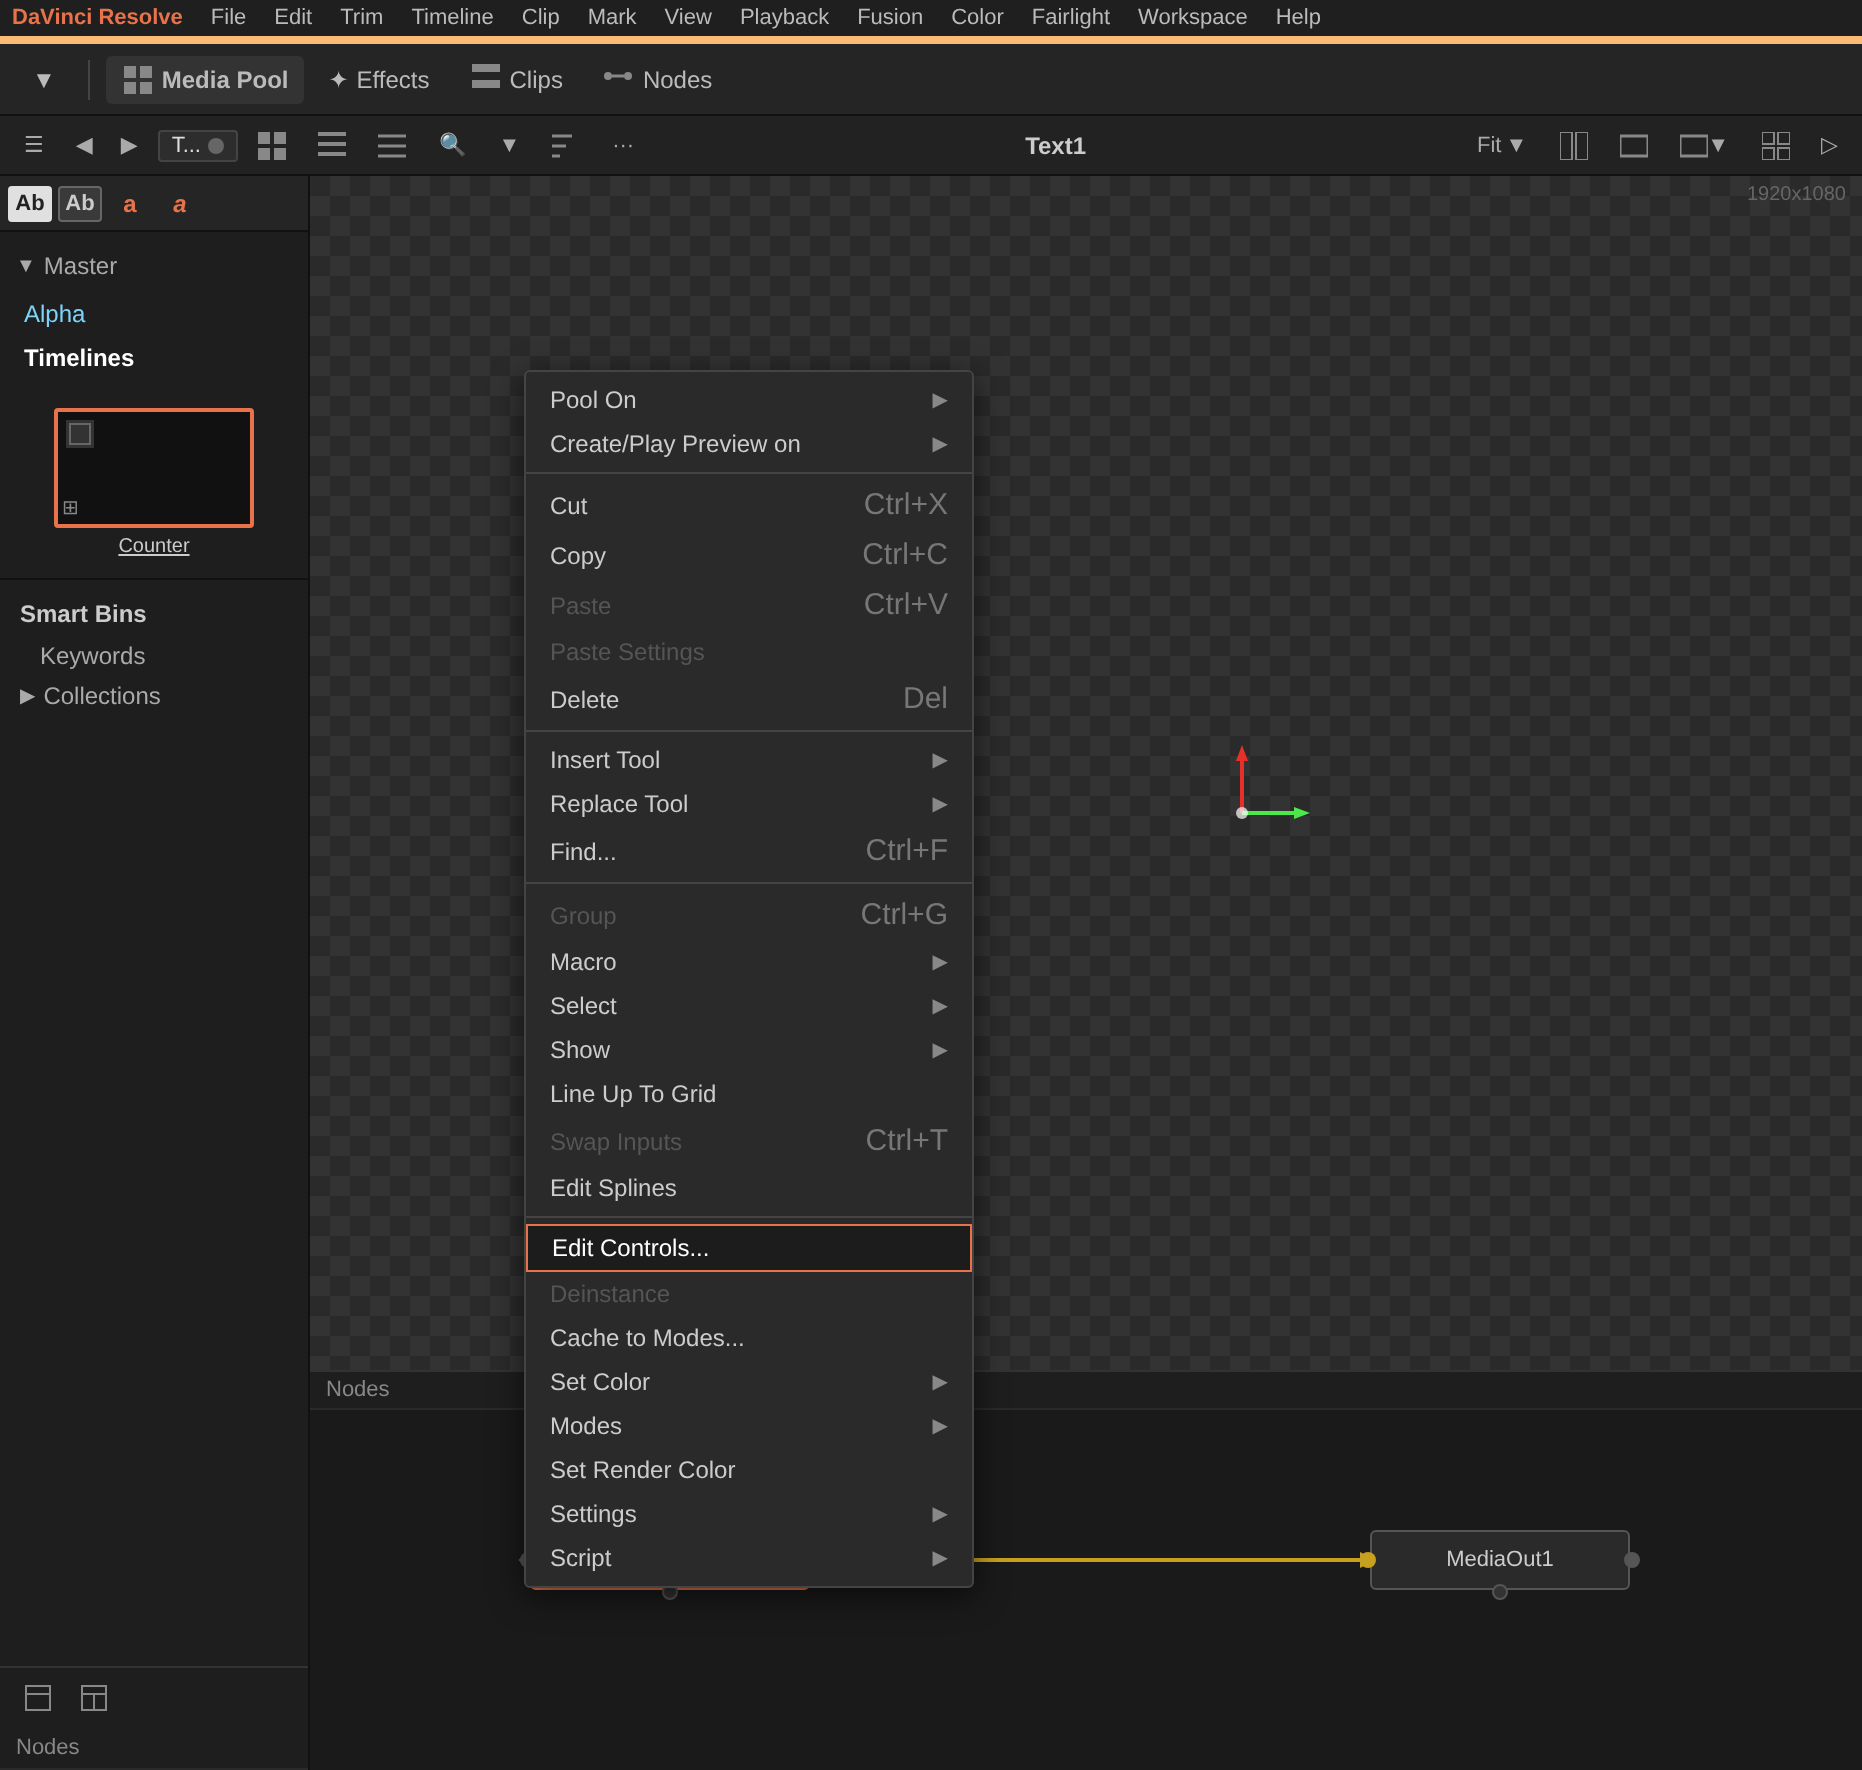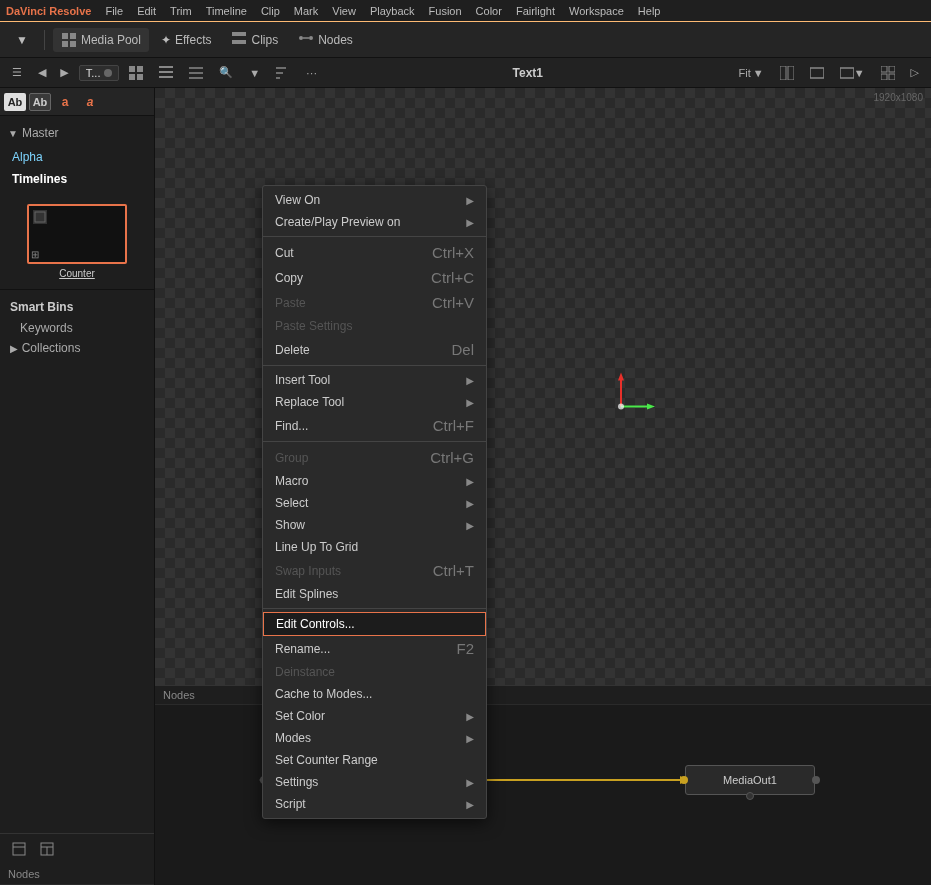--- a/index.html
+++ b/index.html
@@ -13,21 +13,21 @@
       overflow: hidden;
       position: relative;
     }
 
     
     .menu-bar {
       display: flex;
       align-items: center;
       background: #1f1f1f;
       height: 22px;
-      border-bottom: 1px solid #fdba74;
+      border-bottom: 4px solid #fdba74;
       padding: 0 6px;
       gap: 14px;
     }
     .menu-bar span {
       font-size: 11px;
       color: #bbb;
       cursor: pointer;
       white-space: nowrap;
     }
     .menu-bar span:first-child {
@@ -48,21 +48,21 @@
     .toolbar-btn {
       display: flex;
       align-items: center;
       gap: 4px;
       padding: 4px 8px;
       border-radius: 3px;
       cursor: pointer;
       color: #bbb;
       font-size: 12px;
     }
-    .toolbar-btn.active { background: #333; }
+    .toolbar-btn.active { background: #333; font-weight: bold; }
     .toolbar-divider {
       width: 1px;
       height: 20px;
       background: #444;
       margin: 0 4px;
     }
 
     
     .secondary-toolbar {
       display: flex;
@@ -814,21 +814,21 @@
           </svg>
       </div>
     </div>
 
   </div>
 
 </div>
 
 <div class="context-menu" id="context-menu">
 <div class="ctx-item">
-      <span>View On</span>
+      <span>Pool On</span>
       <span class="ctx-arrow">▶</span>
     </div>
     <div class="ctx-item">
       <span>Create/Play Preview on</span>
       <span class="ctx-arrow">▶</span>
     </div>
     <div class="ctx-separator"></div>
     <div class="ctx-item">
       <span>Cut</span>
       <span class="ctx-shortcut">Ctrl+X</span>
@@ -889,42 +889,38 @@
     </div>
     <div class="ctx-item">
       <span>Edit Splines</span>
       <span></span>
     </div>
     <div class="ctx-separator"></div>
     <div class="ctx-item highlighted">
       <span>Edit Controls...</span>
       <span></span>
     </div>
-    <div class="ctx-item">
-      <span>Rename...</span>
-      <span class="ctx-shortcut">F2</span>
-    </div>
     <div class="ctx-item disabled">
       <span>Deinstance</span>
       <span></span>
     </div>
     <div class="ctx-item">
       <span>Cache to Modes...</span>
       <span></span>
     </div>
     <div class="ctx-item">
       <span>Set Color</span>
       <span class="ctx-arrow">▶</span>
     </div>
     <div class="ctx-item">
       <span>Modes</span>
       <span class="ctx-arrow">▶</span>
     </div>
     <div class="ctx-item">
-      <span>Set Counter Range</span>
+      <span>Set Render Color</span>
       <span></span>
     </div>
     <div class="ctx-item">
       <span>Settings</span>
       <span class="ctx-arrow">▶</span>
     </div>
     <div class="ctx-item">
       <span>Script</span>
       <span class="ctx-arrow">▶</span>
     </div>

